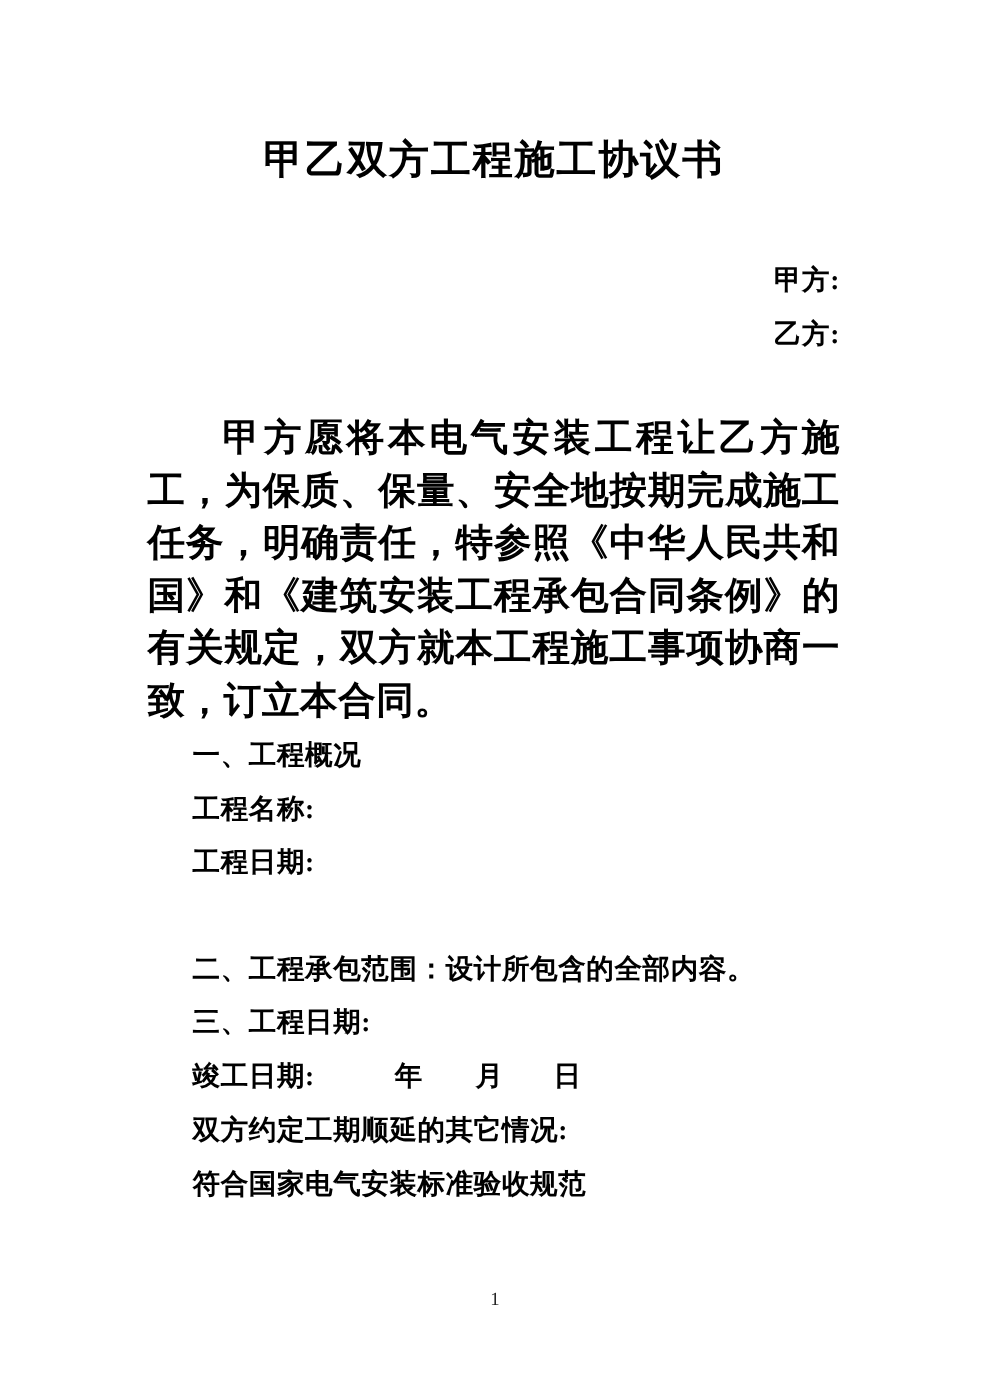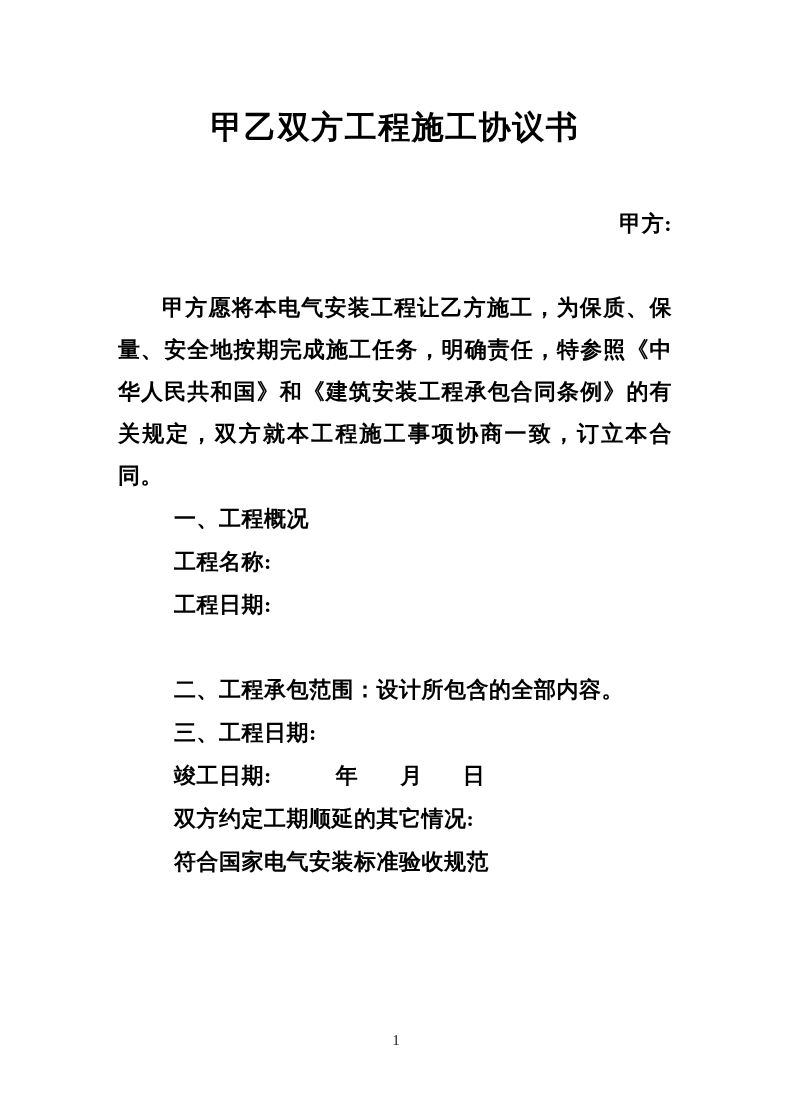--- a/index.html
+++ b/index.html
@@ -34,29 +34,29 @@
   }
   .line {
     font-size: 22px;
     line-height: 43px;
     letter-spacing: 0.5px;
     font-weight: bold;
     white-space: nowrap;
   }
   .intro {
     margin-top: 42px;
-    font-size: 22px;
+    font-size: 30px;
     line-height: 42px;
     letter-spacing: 0.5px;
     text-align: justify;
     text-indent: 2em;
     font-weight: bold;
     white-space: normal;
   }
-  .ind { margin-left: 56px; }
+  .ind { margin-left: 36px; }
   .after-blank { margin-top: 42px; }
   .gap-year  { margin-left: 64px; }
   .gap-month { margin-left: 42px; }
   .gap-day   { margin-left: 40px; }
   .footer {
     position: absolute;
     top: 1032px;
     left: 0;
     width: 792px;
     text-align: center;
@@ -68,20 +68,21 @@
 </head>
 <body>
 
 <div class="page">
   <div class="content">
 
     <h1 class="doc-title">甲乙双方工程施工协议书</h1>
 
     <div class="parties">
       <p class="line">甲方:</p>
+      <p class="line">乙方:</p>
     </div>
 
     <p class="intro">甲方愿将本电气安装工程让乙方施工，为保质、保量、安全地按期完成施工任务，明确责任，特参照《中华人民共和国》和《建筑安装工程承包合同条例》的有关规定，双方就本工程施工事项协商一致，订立本合同。</p>
 
     <p class="line ind">一、工程概况</p>
 
     <p class="line ind">工程名称:</p>
 
 
     <p class="line ind">工程日期:</p>

